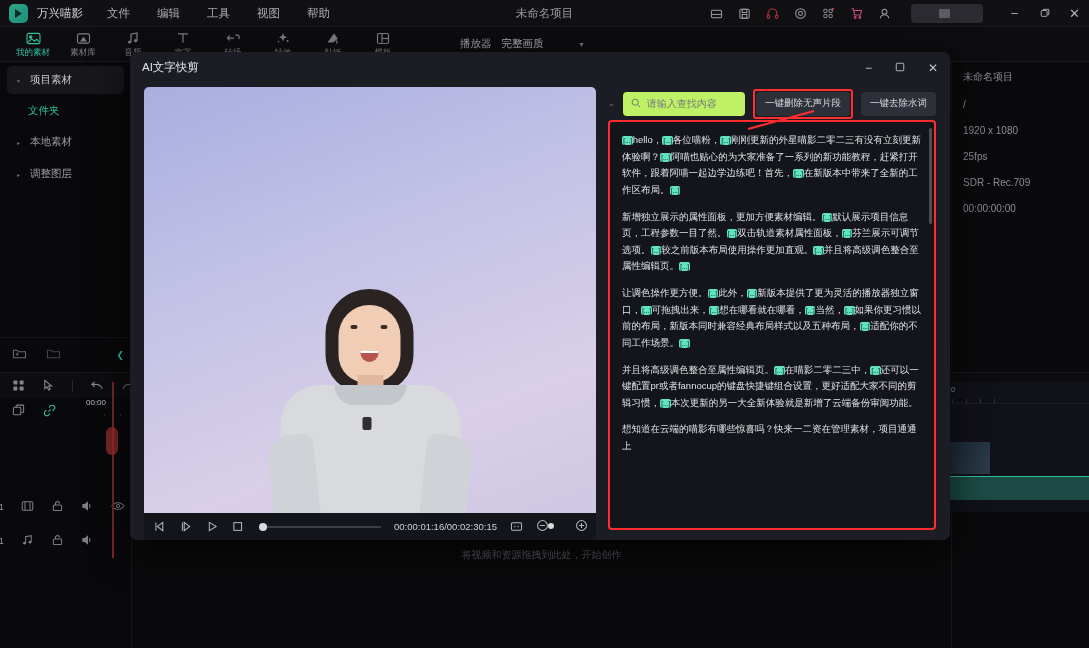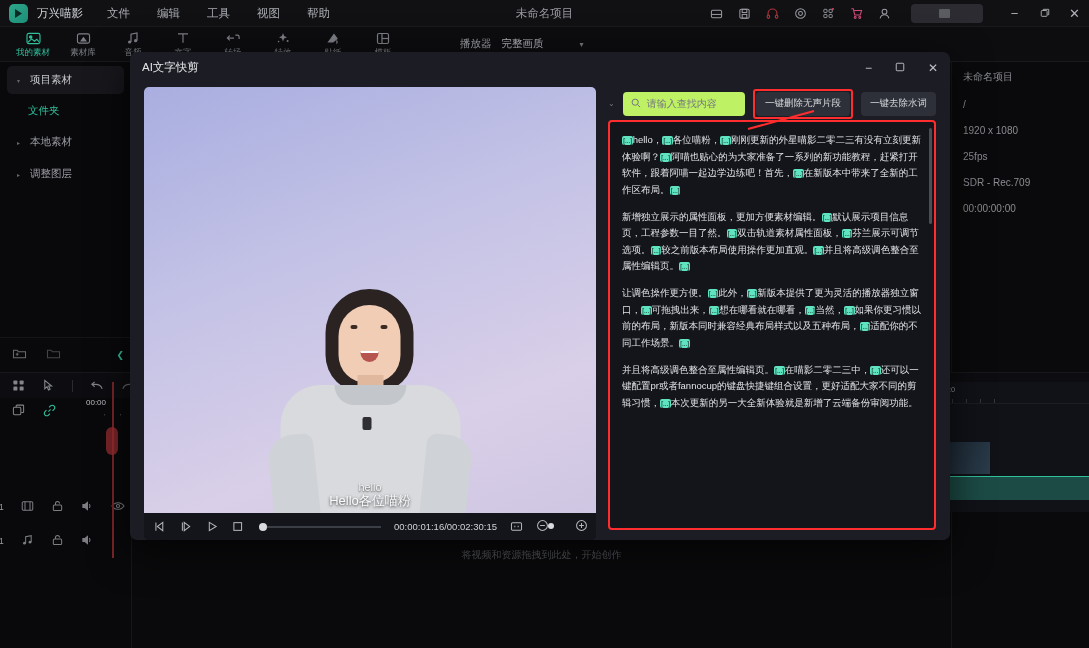--- a/index.html
+++ b/index.html
@@ -1170,24 +1170,20 @@
               <div class="p-eye" style="left:88px;"></div>
                 <div class="p-eye" style="left:118px;"></div>
               <div class="p-mouth"></div>
                 <div class="p-neck"></div>
               <div class="p-body"></div>
                 <div class="p-collar"></div>
               <div class="p-arm-l"></div>
                 <div class="p-arm-r"></div>
                 <div class="p-mic"></div>
             </div>
-            <div class="sub-wrap">
-              <div class="sub1">hello</div>
-              <div class="sub2">Hello各位喵粉</div>
-            </div>
           </div>
           <div class="pv-controls">
             <span>
               <svg width="13" height="11" viewBox="0 0 14 12" fill="none" stroke="#b6b8bd" stroke-width="1.1">
                   <path d="M9.5 1.5 3.5 6l6 4.5z"></path>
                   <line x1="2" y1="1.5" x2="2" y2="10.5"></line>
                 </svg>
             </span>
             <span>
               <svg width="13" height="11" viewBox="0 0 14 12" fill="none" stroke="#b6b8bd" stroke-width="1.1">
@@ -1252,20 +1248,21 @@
           </span>
           <span class="btn-dark">一键去除水词</span>
         </div>
 
         <div class="text-panel" id="transcript">
           <div class="panel-scroll"></div>
         <p><span class="tok">[...]</span><span>hello，</span><span class="tok">[...]</span><span>各位喵粉，</span><span class="tok">[...]</span><span>刚刚更新的外星喵影二零二三有没有立刻更新体验啊？</span><span class="tok">[...]</span><span>阿喵也贴心的为大家准备了一系列的新功能教程，赶紧打开软件，跟着阿喵一起边学边练吧！首先，</span><span class="tok">[...]</span><span>在新版本中带来了全新的工作区布局。</span><span class="tok">[...]</span></p>
             <p><span>新增独立展示的属性面板，更加方便素材编辑。</span><span class="tok">[...]</span><span>默认展示项目信息页，工程参数一目了然。</span><span class="tok">[...]</span><span>双击轨道素材属性面板，</span><span class="tok">[...]</span><span>芬兰展示可调节选项。</span><span class="tok">[...]</span><span>较之前版本布局使用操作更加直观。</span><span class="tok">[...]</span><span>并且将高级调色整合至属性编辑页。</span><span class="tok">[...]</span></p>
             <p><span>让调色操作更方便。</span><span class="tok">[...]</span><span>此外，</span><span class="tok">[...]</span><span>新版本提供了更为灵活的播放器独立窗口，</span><span class="tok">[...]</span><span>可拖拽出来，</span><span class="tok">[...]</span><span>想在哪看就在哪看，</span><span class="tok">[...]</span><span>当然，</span><span class="tok">[...]</span><span>如果你更习惯以前的布局，新版本同时兼容经典布局样式以及五种布局，</span><span class="tok">[...]</span><span>适配你的不同工作场景。</span><span class="tok">[...]</span></p>
             <p><span>并且将高级调色整合至属性编辑页。</span><span class="tok">[...]</span><span>在喵影二零二三中，</span><span class="tok">[...]</span><span>还可以一键配置pr或者fannocup的键盘快捷键组合设置，更好适配大家不同的剪辑习惯，</span><span class="tok">[...]</span><span>本次更新的另一大全新体验就是新增了云端备份审阅功能。</span></p>
+            <p><span>想知道在云端的喵影有哪些惊喜吗？快来一二资在管理素材，项目通通上</span></p>
           </div>
       </div>
     </div>
 
   </div>
 
   <svg class="callout" viewBox="0 0 190 24">
     <path d="M186 2 L120 20" stroke="#ff2d2d" stroke-width="2" fill="none"></path>
   </svg>
 </div>

